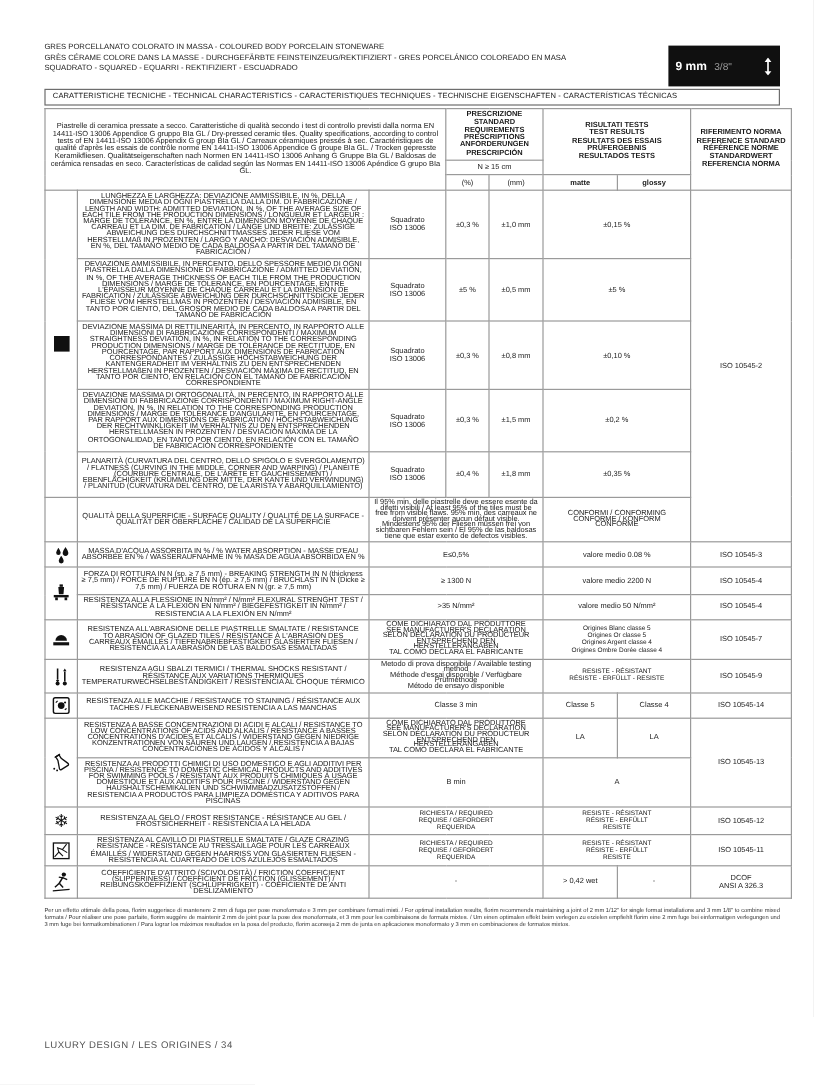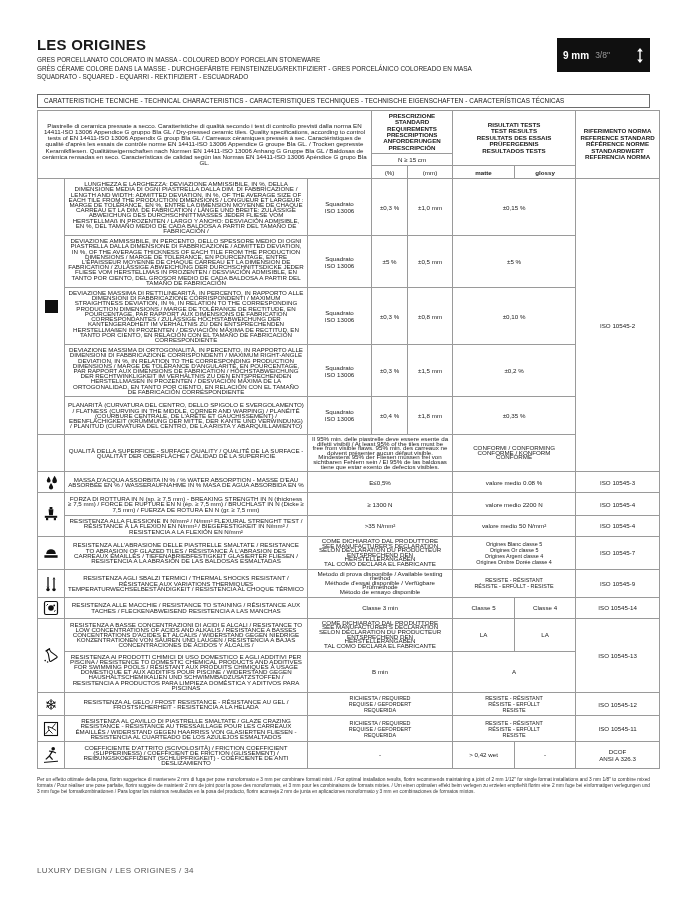--- a/index.html
+++ b/index.html
@@ -43,21 +43,20 @@
   .note{margin-top:8px;font-size:4.8px;line-height:6px;color:#333;text-align:justify;width:613px;}
   .pagefoot{position:absolute;left:37px;top:866px;font-size:8px;color:#555;letter-spacing:.4px;}
 </style>
 </head>
 <body>
 
 <div class="page">
   <div class="content">
 
     <div style="position:relative;">
-      <div class="title">LES ORIGINES</div>
       <div class="subs">GRES PORCELLANATO COLORATO IN MASSA - COLOURED BODY PORCELAIN STONEWARE</div>
       <div class="subs">GRÈS CÉRAME COLORE DANS LA MASSE - DURCHGEFÄRBTE FEINSTEINZEUG/REKTIFIZIERT - GRES PORCELÁNICO COLOREADO EN MASA</div>
       <div class="subs">SQUADRATO - SQUARED - EQUARRI - REKTIFIZIERT - ESCUADRADO</div>
       <div class="badge">
         <span class="mm">9 mm</span>
         <span class="in">3/8"</span>
         <span>
           <svg width="8" height="15" viewBox="0 0 8 15">
               <line x1="4" y1="2.5" x2="4" y2="12.5" stroke="#fff" stroke-width="1.4"></line>
               <polygon points="4,0 1.2,3.6 6.8,3.6" fill="#fff"></polygon>

